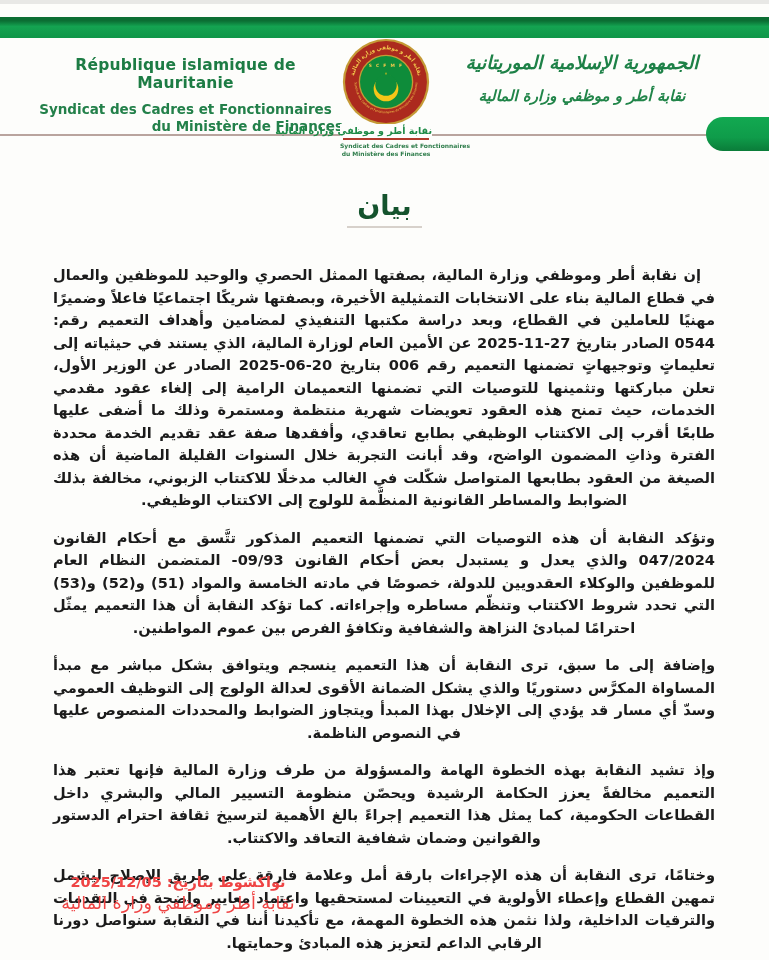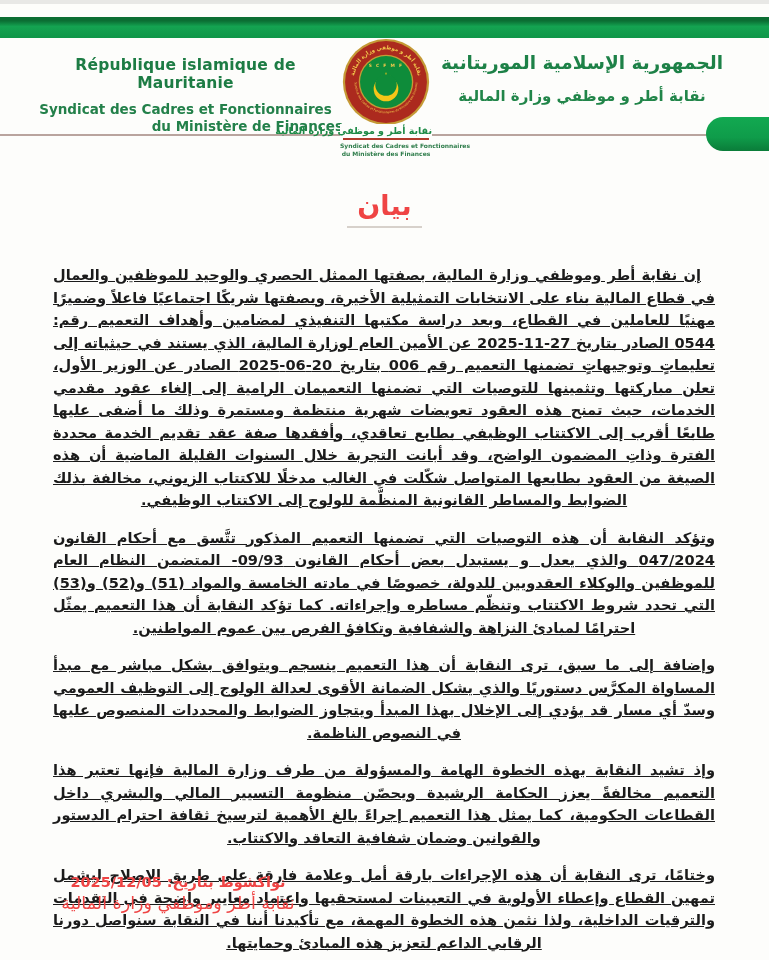--- a/index.html
+++ b/index.html
@@ -7,43 +7,43 @@
   .page{position:relative;width:769px;height:960px;background:#fdfdfb;overflow:hidden;margin:4px auto;}
 
   .top-bar{position:absolute;top:13px;left:0;width:769px;height:21px;
     background:linear-gradient(#0b6e33 0%,#0b6e33 18%,#14a351 45%,#0f9648 100%);}
 
   .hdr-left{position:absolute;top:52px;left:28px;width:315px;text-align:center;color:#1d7c44;}
   .hl1{font-size:15.5px;font-weight:bold;letter-spacing:.2px;}
   .hl-sub{margin-top:9px;font-size:13.5px;font-weight:bold;line-height:17px;color:#23804a;}
   .hl-sub2{font-size:13.5px;font-weight:bold;line-height:17px;color:#23804a;text-align:right;}
 
-  .hdr-right{position:absolute;top:48px;right:22px;width:330px;text-align:center;direction:rtl;color:#1d8147;}
+  .hdr-right{position:absolute;top:48px;right:22px;width:330px;text-align:center;direction:rtl;color:#1d8147;font-style:italic;}
   .hr1{font-size:18.5px;font-weight:bold;}
   .hr2{margin-top:14px;font-size:15px;font-weight:bold;color:#218549;}
 
   .divider{position:absolute;top:130px;left:0;width:769px;height:2px;background:#b9a49e;z-index:1;}
   .pill{position:absolute;top:113px;right:0;width:63px;height:34px;z-index:3;
     background:linear-gradient(#12a951,#0f9c4a 60%,#0a7c39);border-radius:18px 0 0 18px;}
 
   .logo-wrap{position:absolute;top:34px;left:340px;width:92px;text-align:center;z-index:2;}
   .logo-wrap svg{display:block;margin:0 auto;}
   .logo-caption{position:relative;background:#fdfdfb;padding:1px 0 2px;margin-top:-2px;}
   .cap-ar{font-size:9.5px;font-weight:bold;color:#1d8a46;direction:rtl;white-space:nowrap;}
   .cap-line{width:86px;height:2px;background:#b03a2a;margin:2px auto 2px;}
   .cap-fr{font-size:6px;font-weight:bold;color:#2f7d4b;line-height:7.5px;white-space:nowrap;}
 
   .title-wrap{position:absolute;top:186px;left:0;width:769px;text-align:center;}
-  .title{display:inline-block;font-size:27px;font-weight:bold;color:#ef4444;
+  .title{display:inline-block;font-size:27px;font-weight:bold;color:#14532d;
     padding:0 10px 5px;border-bottom:2px solid #d7d1cb;}
 
   .body-text{position:absolute;top:260px;right:54px;width:662px;direction:rtl;
     color:#1b1b1b;font-weight:bold;font-size:14.6px;line-height:22.5px;
     text-align:justify;text-align-last:center;}
-  .body-text p{margin:0 0 15px 0;text-decoration:underline;}
+  .body-text p{margin:0 0 15px 0;}
   .p-first{text-indent:14px;}
 
   .footer{position:absolute;top:870px;left:52px;width:252px;text-align:center;direction:rtl;color:#ef4444;}
   .f-date{font-size:14.5px;font-weight:bold;}
   .f-sig{margin-top:3px;font-size:17.5px;font-weight:normal;}
 </style>
 </head>
 <body>
 
 <div class="page">

